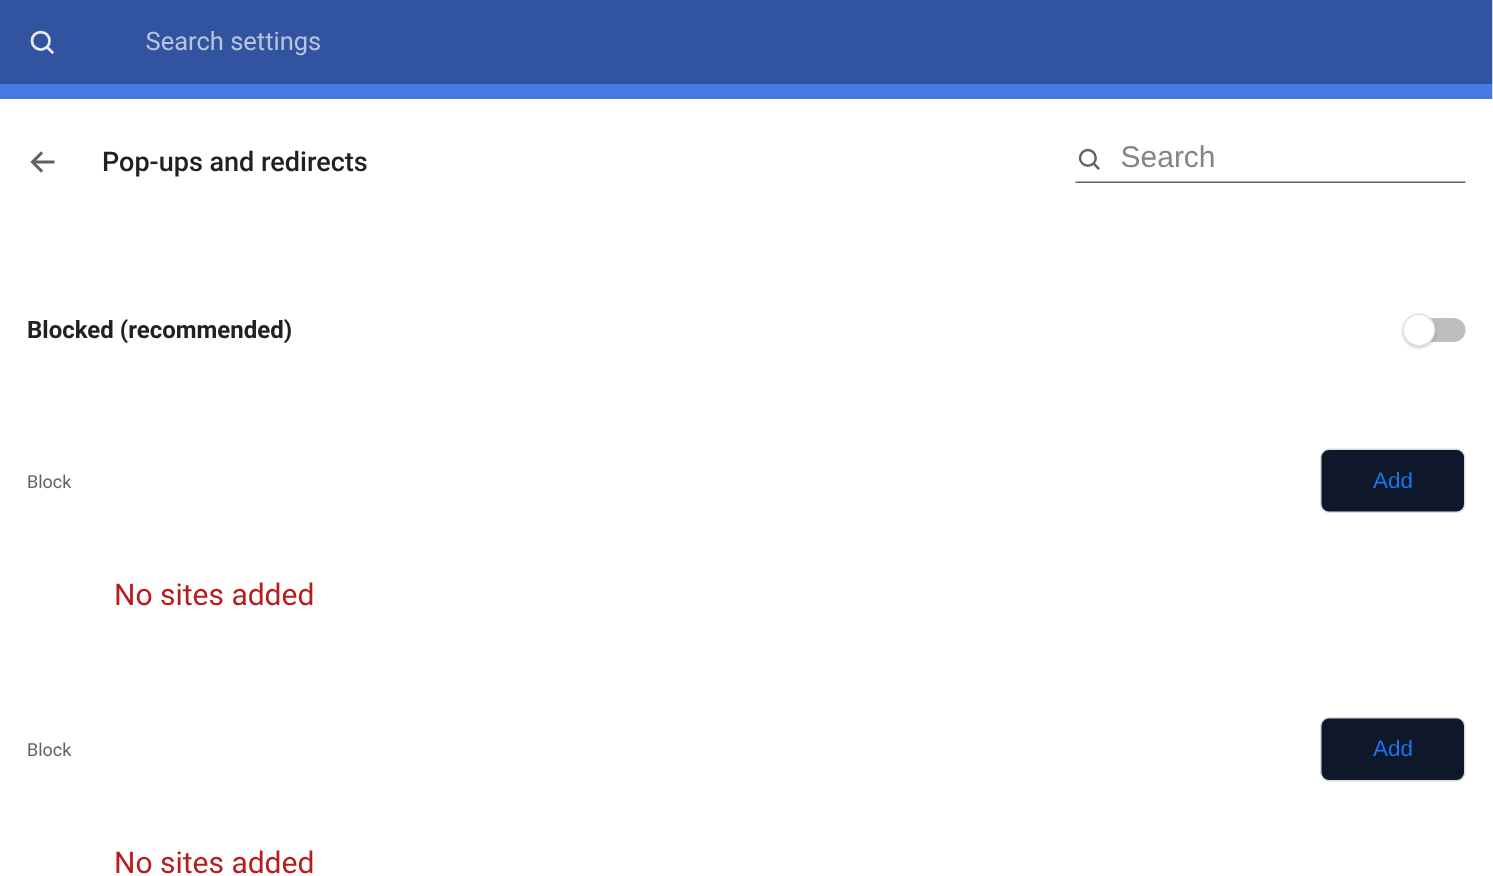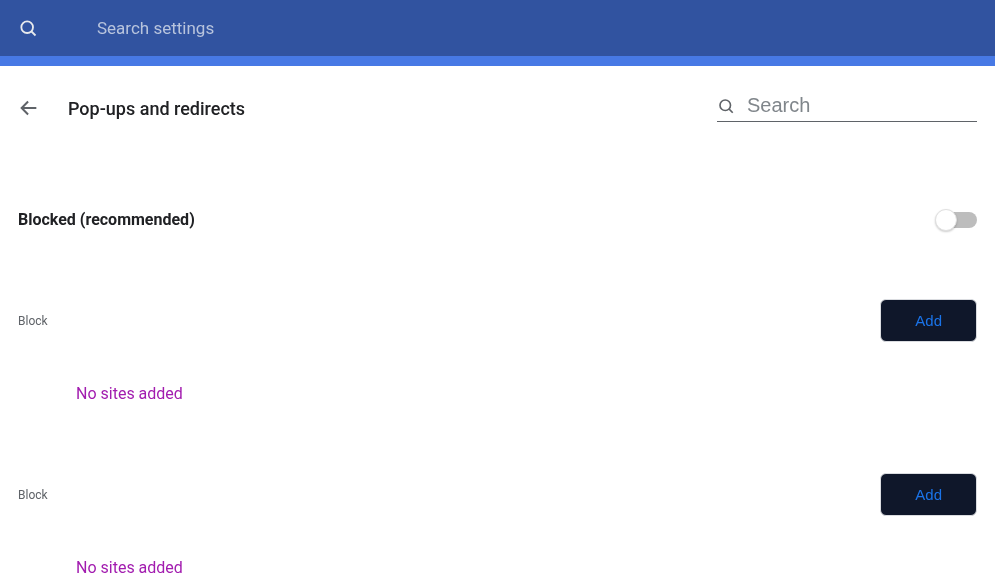--- a/index.html
+++ b/index.html
@@ -127,22 +127,22 @@
       background: #0f172a;
       border: 1px solid #dadce0;
       border-radius: 6px;
       color: #1a73e8;
       font-size: 15px;
       font-weight: 500;
       padding: 12px 34px;
       cursor: pointer;
     }
     .empty-text {
-      color: #a21caf;
-      font-size: 16px;
+      color: #b91c1c;
+      font-size: 20px;
       margin-top: 42px;
       margin-left: 58px;
     }
     svg { display: block; }
   </style>
 </head>
 <body>
 
 <div class="top-bar">
   <span class="search-icon">

